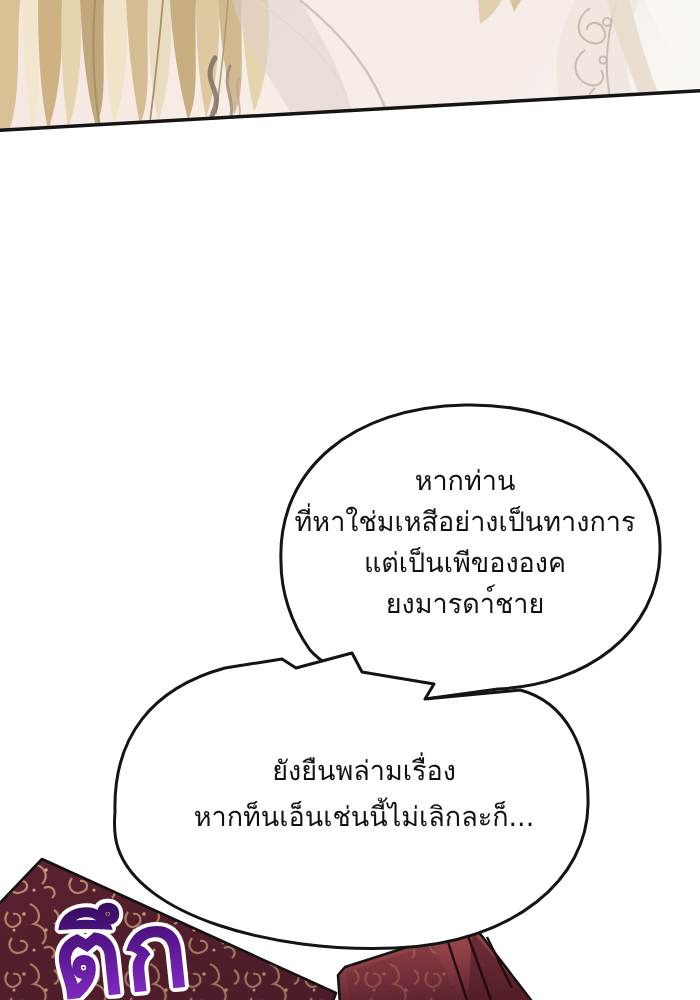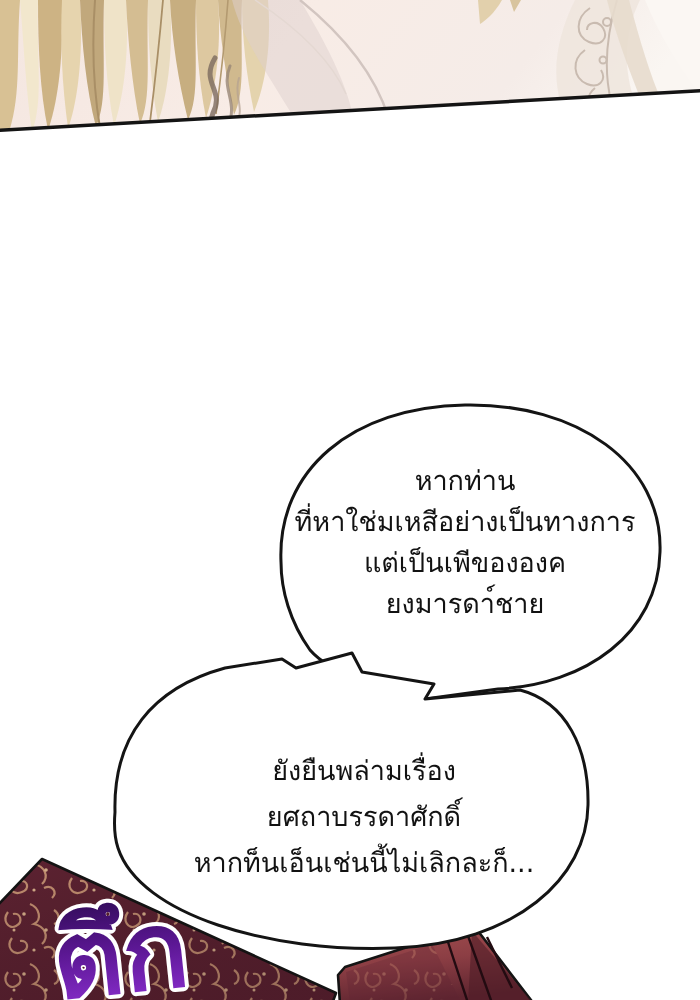--- a/index.html
+++ b/index.html
@@ -155,17 +155,16 @@
 
   <div class="bubble-text bt1">
     <div class="line">หากท่าน</div>
     <div class="line">ที่หาใช่มเหสีอย่างเป็นทางการ</div>
     <div class="line">แต่เป็นเพีขององค</div>
     <div class="line">ยงมารดา์ชาย</div>
   </div>
 
   <div class="bubble-text bt2">
     <div class="line">ยังยืนพล่ามเรื่อง</div>
-    <div class="line">ยศถาบรรดาศักดิ์</div>
     <div class="line">หากท็นเอ็นเช่นนี้ไม่เลิกละก็...</div>
   </div>
 
 </div>
 
 </body></html>

